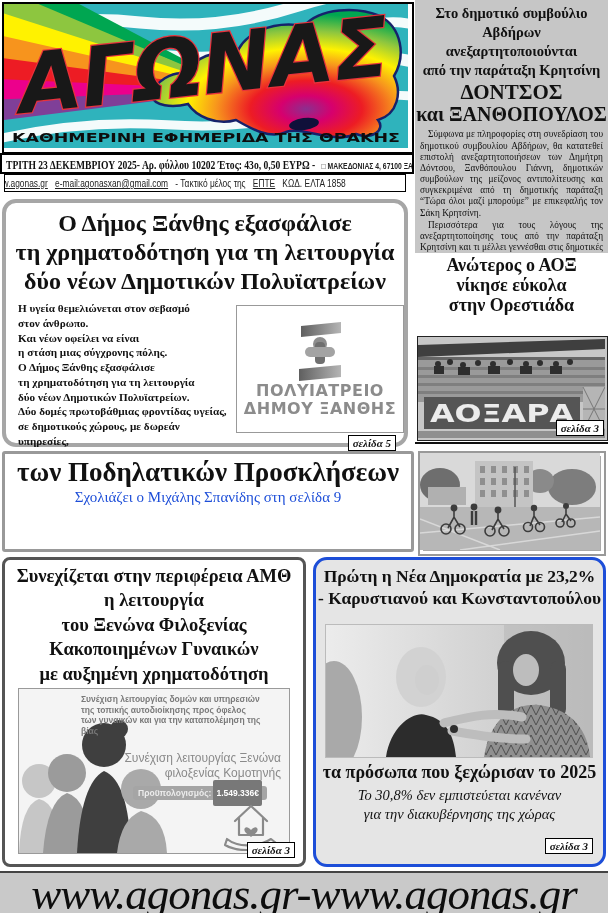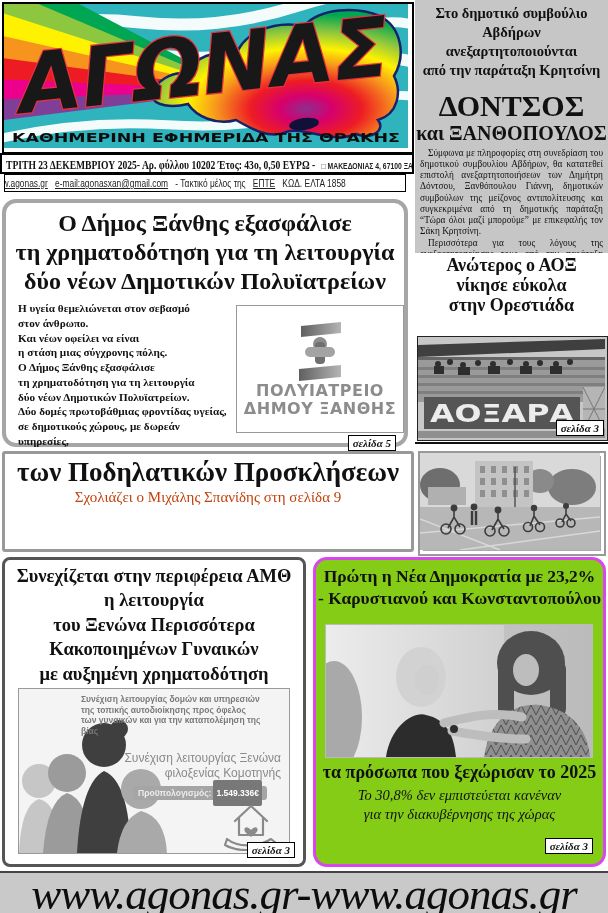--- a/index.html
+++ b/index.html
@@ -26,21 +26,21 @@
   }
   .contactbar .u{text-decoration:underline;}
   .contactbar span{margin:0 3px;}
   
   .rcol-gray{
     position:absolute;left:415px;top:0;width:193px;height:253px;background:#c6c6c6;
     display:flex;flex-direction:column;overflow:hidden;
   }
   .abdira-head{text-align:center;padding-top:4px;}
   .abdira-line{font-weight:bold;font-size:14.5px;line-height:1.3;}
-  .abdira-name1{font-weight:bold;font-size:30px;line-height:1.05;margin-top:11px;}
+  .abdira-name1{font-weight:bold;font-size:21px;line-height:1.05;margin-top:2px;}
   .abdira-name2{font-weight:bold;font-size:20px;line-height:1.15;}
   .abdira-body{font-size:9.3px;line-height:1.2;text-align:justify;padding:3px 5px 0 5px;flex:1;}
   .abdira-body p{margin:0 0 1px 0;text-indent:8px;}
   .football-head{
     position:absolute;left:415px;top:256px;width:193px;text-align:center;
     font-weight:bold;font-size:18px;line-height:1.1;
   }
   .stadium-photo{
     position:absolute;left:417px;top:336px;width:189px;height:103px;border:1px solid #222;background:#c7c7c7;
   }
@@ -62,21 +62,21 @@
     position:absolute;left:230px;top:102px;width:166px;height:126px;border:1px solid #999;background:#fff;
     display:flex;flex-direction:column;align-items:center;justify-content:center;
   }
   .logo-text{font-family:"DejaVu Sans","Liberation Sans",sans-serif;font-weight:bold;font-size:16px;color:#8c8c8c;line-height:1.15;letter-spacing:.5px;}
   
   .school-box{
     position:absolute;left:2px;top:451px;width:406px;height:95px;
     border:3px solid #999;border-radius:3px;text-align:center;background:#fff;
   }
   .school-headline{font-weight:bold;font-size:27px;line-height:1.12;padding-top:3px;}
-  .school-sub{font-size:15px;margin-top:2px;color:#c2410c;}
+  .school-sub{font-size:15px;margin-top:2px;color:#1d4ed8;}
   .cyclists-photo{
     position:absolute;left:418px;top:451px;width:184px;height:101px;background:#d9d9d9;
     border:2px solid #999;box-shadow:inset 0 0 0 3px #fff, inset 0 0 0 4px #aaa;
   }
   
   .shelter-box{
     position:absolute;left:2px;top:557px;width:298px;height:304px;
     border:3px solid #555;border-radius:8px;background:#fff;
   }
   .shelter-headline{text-align:center;font-weight:bold;font-size:18.5px;line-height:1.32;padding-top:4px;}
@@ -95,21 +95,21 @@
   .budget-pill{
     position:absolute;right:22px;top:97px;background:#a5a5a5;border-radius:3px;padding:2px 5px;
     font-family:"Liberation Sans","DejaVu Sans",sans-serif;font-size:8.5px;font-weight:bold;color:#ececec;white-space:nowrap;
   }
   .budget-pill .val{background:#787878;color:#fff;padding:8px 3px;border-radius:2px;margin-left:2px;}
   .sil-svg{position:absolute;left:0;top:0;}
   .house-icon{position:absolute;right:8px;bottom:2px;}
   
   .poll-box{
     position:absolute;left:313px;top:557px;width:287px;height:304px;
-    border:3px solid #d946ef;border-radius:14px;background:#84cc16;
+    border:3px solid #1d4ed8;border-radius:14px;background:#e5e5e5;
   }
   .poll-headline{font-weight:bold;font-size:17.5px;line-height:1.25;text-align:center;padding-top:6px;}
   .photo-woman{position:absolute;left:9px;top:64px;width:266px;height:132px;background:#ddd;border:1px solid #bbb;}
   .poll-bold{font-weight:bold;font-size:18px;text-align:center;position:absolute;left:0;width:100%;top:202px;}
   .poll-italic{font-style:italic;font-size:14.5px;text-align:center;position:absolute;left:0;width:100%;line-height:1.3;}
   
   .footer{
     position:absolute;left:0;top:871px;width:608px;height:42px;background:#c9c9c9;
     border-top:2px solid #444;display:flex;align-items:center;justify-content:center;
   }
@@ -336,21 +336,21 @@
       <path d="M52,58 L52,72 M56,58 L56,72" stroke-width="2.4"></path>
       <circle cx="54" cy="54" r="2.6" fill="#3c3c3c"></circle>
     </g>
   </svg>
 </div>
 
 <div class="shelter-box">
   <div class="shelter-headline">
     <div>Συνεχίζεται στην περιφέρεια ΑΜΘ</div>
     <div>η λειτουργία</div>
-    <div>του Ξενώνα Περισσότερα</div>
+    <div>του Ξενώνα Φιλοξενίας</div>
     <div>Κακοποιημένων Γυναικών</div>
     <div>με αυξημένη χρηματοδότηση</div>
   </div>
   <div class="infographic">
     <svg class="sil-svg" width="150" height="164" viewBox="0 0 150 164">
       <circle cx="20" cy="92" r="17" fill="#c6c6c6"></circle>
       <path d="M0,164 Q2,116 20,110 Q40,114 42,164 Z" fill="#c6c6c6"></path>
       <circle cx="48" cy="84" r="19" fill="#9b9b9b"></circle>
       <path d="M24,164 Q28,112 48,104 Q70,110 72,164 Z" fill="#9b9b9b"></path>
       <circle cx="100" cy="40" r="9" fill="#3f3f3f"></circle>

